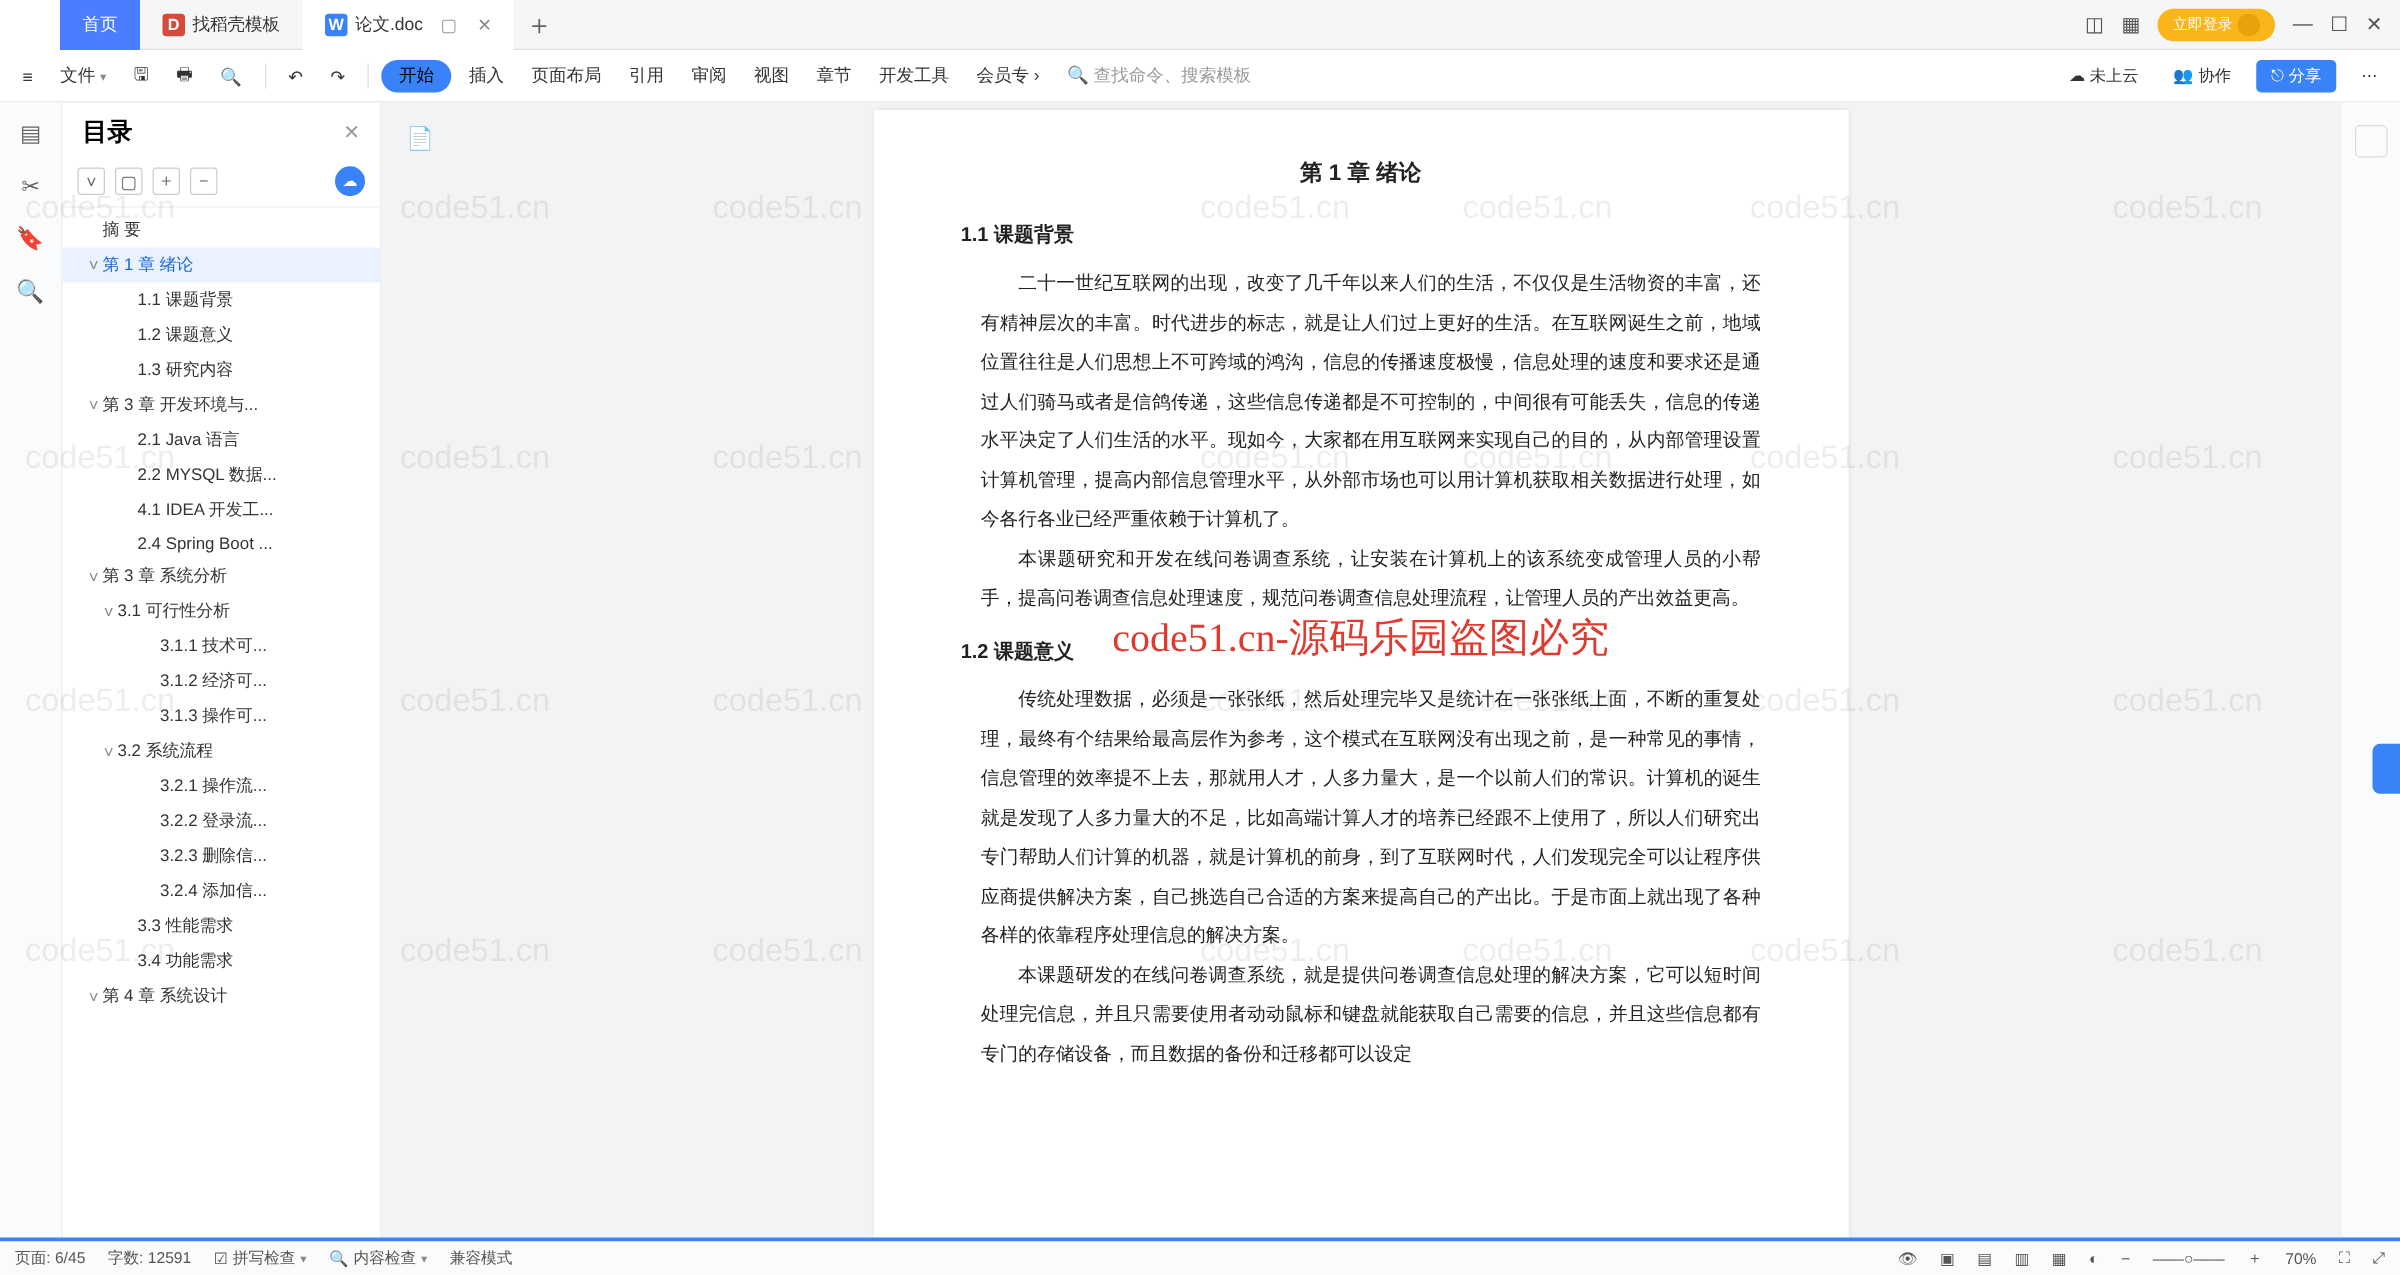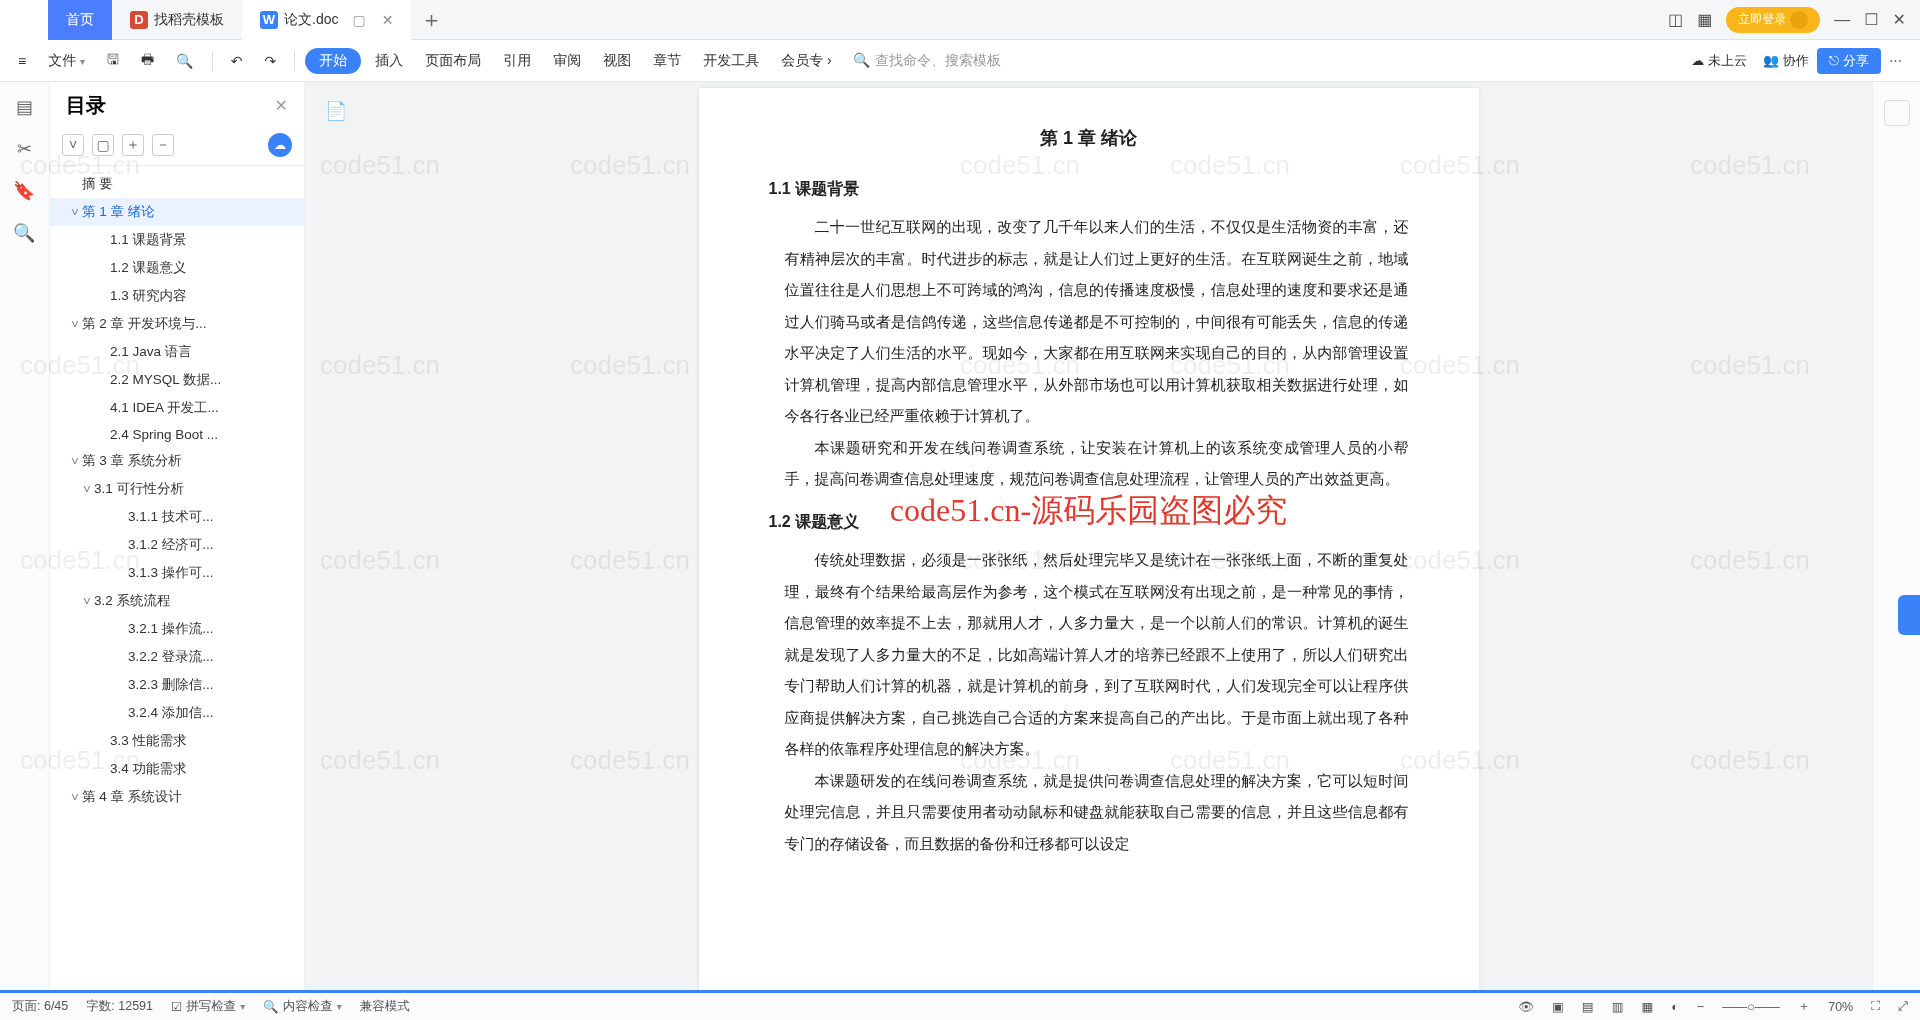--- a/index.html
+++ b/index.html
@@ -19,24 +19,24 @@
 .tabstrip .spacer { flex:1; }
 .winbtns { display:flex; align-items:center; gap:14px; padding:0 14px; color:#555; }
 .winbtns span { cursor:pointer; }
 .login-pill { background:#f9b519; color:#fff; padding:4px 12px; border-radius:14px; font-size:12px; display:flex; align-items:center; gap:4px; }
 .login-pill .av { width:18px; height:18px; border-radius:50%; background:#e8a20a; }
 
 
 .ribbon { height:42px; display:flex; align-items:center; padding:0 10px; gap:6px; border-bottom:1px solid #e6e6e6; font-size:14px; color:#333; }
 .ribbon .rbtn { padding:4px 8px; cursor:pointer; }
 .ribbon .sep { width:1px; height:20px; background:#ddd; margin:0 4px; }
-.ribbon .pill-blue { background:#3a82f7; color:#ffffff; padding:4px 14px; border-radius:14px; }
+.ribbon .pill-blue { background:#3a82f7; color:#000000; padding:4px 14px; border-radius:14px; }
 .ribbon .search { color:#999; }
 .ribbon .flex { flex:1; }
-.ribbon .right { display:flex; align-items:center; font-size:13px; }
+.ribbon .right { display:flex; align-items:center; gap:12px; font-size:13px; }
 .ribbon .share { background:#3a82f7; color:#fff; padding:4px 12px; border-radius:4px; display:flex; gap:4px; align-items:center; }
 
 
 .body { display:flex; height:908px; }
 .rail { width:50px; background:#fafbfc; border-right:1px solid #eee; display:flex; flex-direction:column; align-items:center; gap:20px; padding-top:14px; color:#666; font-size:18px; }
 .rail .ritem { cursor:pointer; }
 
 .outline { width:255px; border-right:1px solid #eee; display:flex; flex-direction:column; overflow:hidden; }
 .outline-head { display:flex; align-items:center; justify-content:space-between; padding:10px 16px; }
 .outline-head h2 { font-size:20px; font-weight:600; }
@@ -167,21 +167,21 @@
         <div class="node ind2">
           <span class="tw"></span>
           <span>1.2  课题意义</span>
         </div>
         <div class="node ind2">
           <span class="tw"></span>
           <span>1.3  研究内容</span>
         </div>
         <div class="node ind0">
           <span class="tw">˅</span>
-          <span>第 2 章  开发环境与...</span>
+          <span>第 3 章  开发环境与...</span>
         </div>
         <div class="node ind2">
           <span class="tw"></span>
           <span>2.1 Java 语言</span>
         </div>
         <div class="node ind2">
           <span class="tw"></span>
           <span>2.2 MYSQL 数据...</span>
         </div>
         <div class="node ind2">

